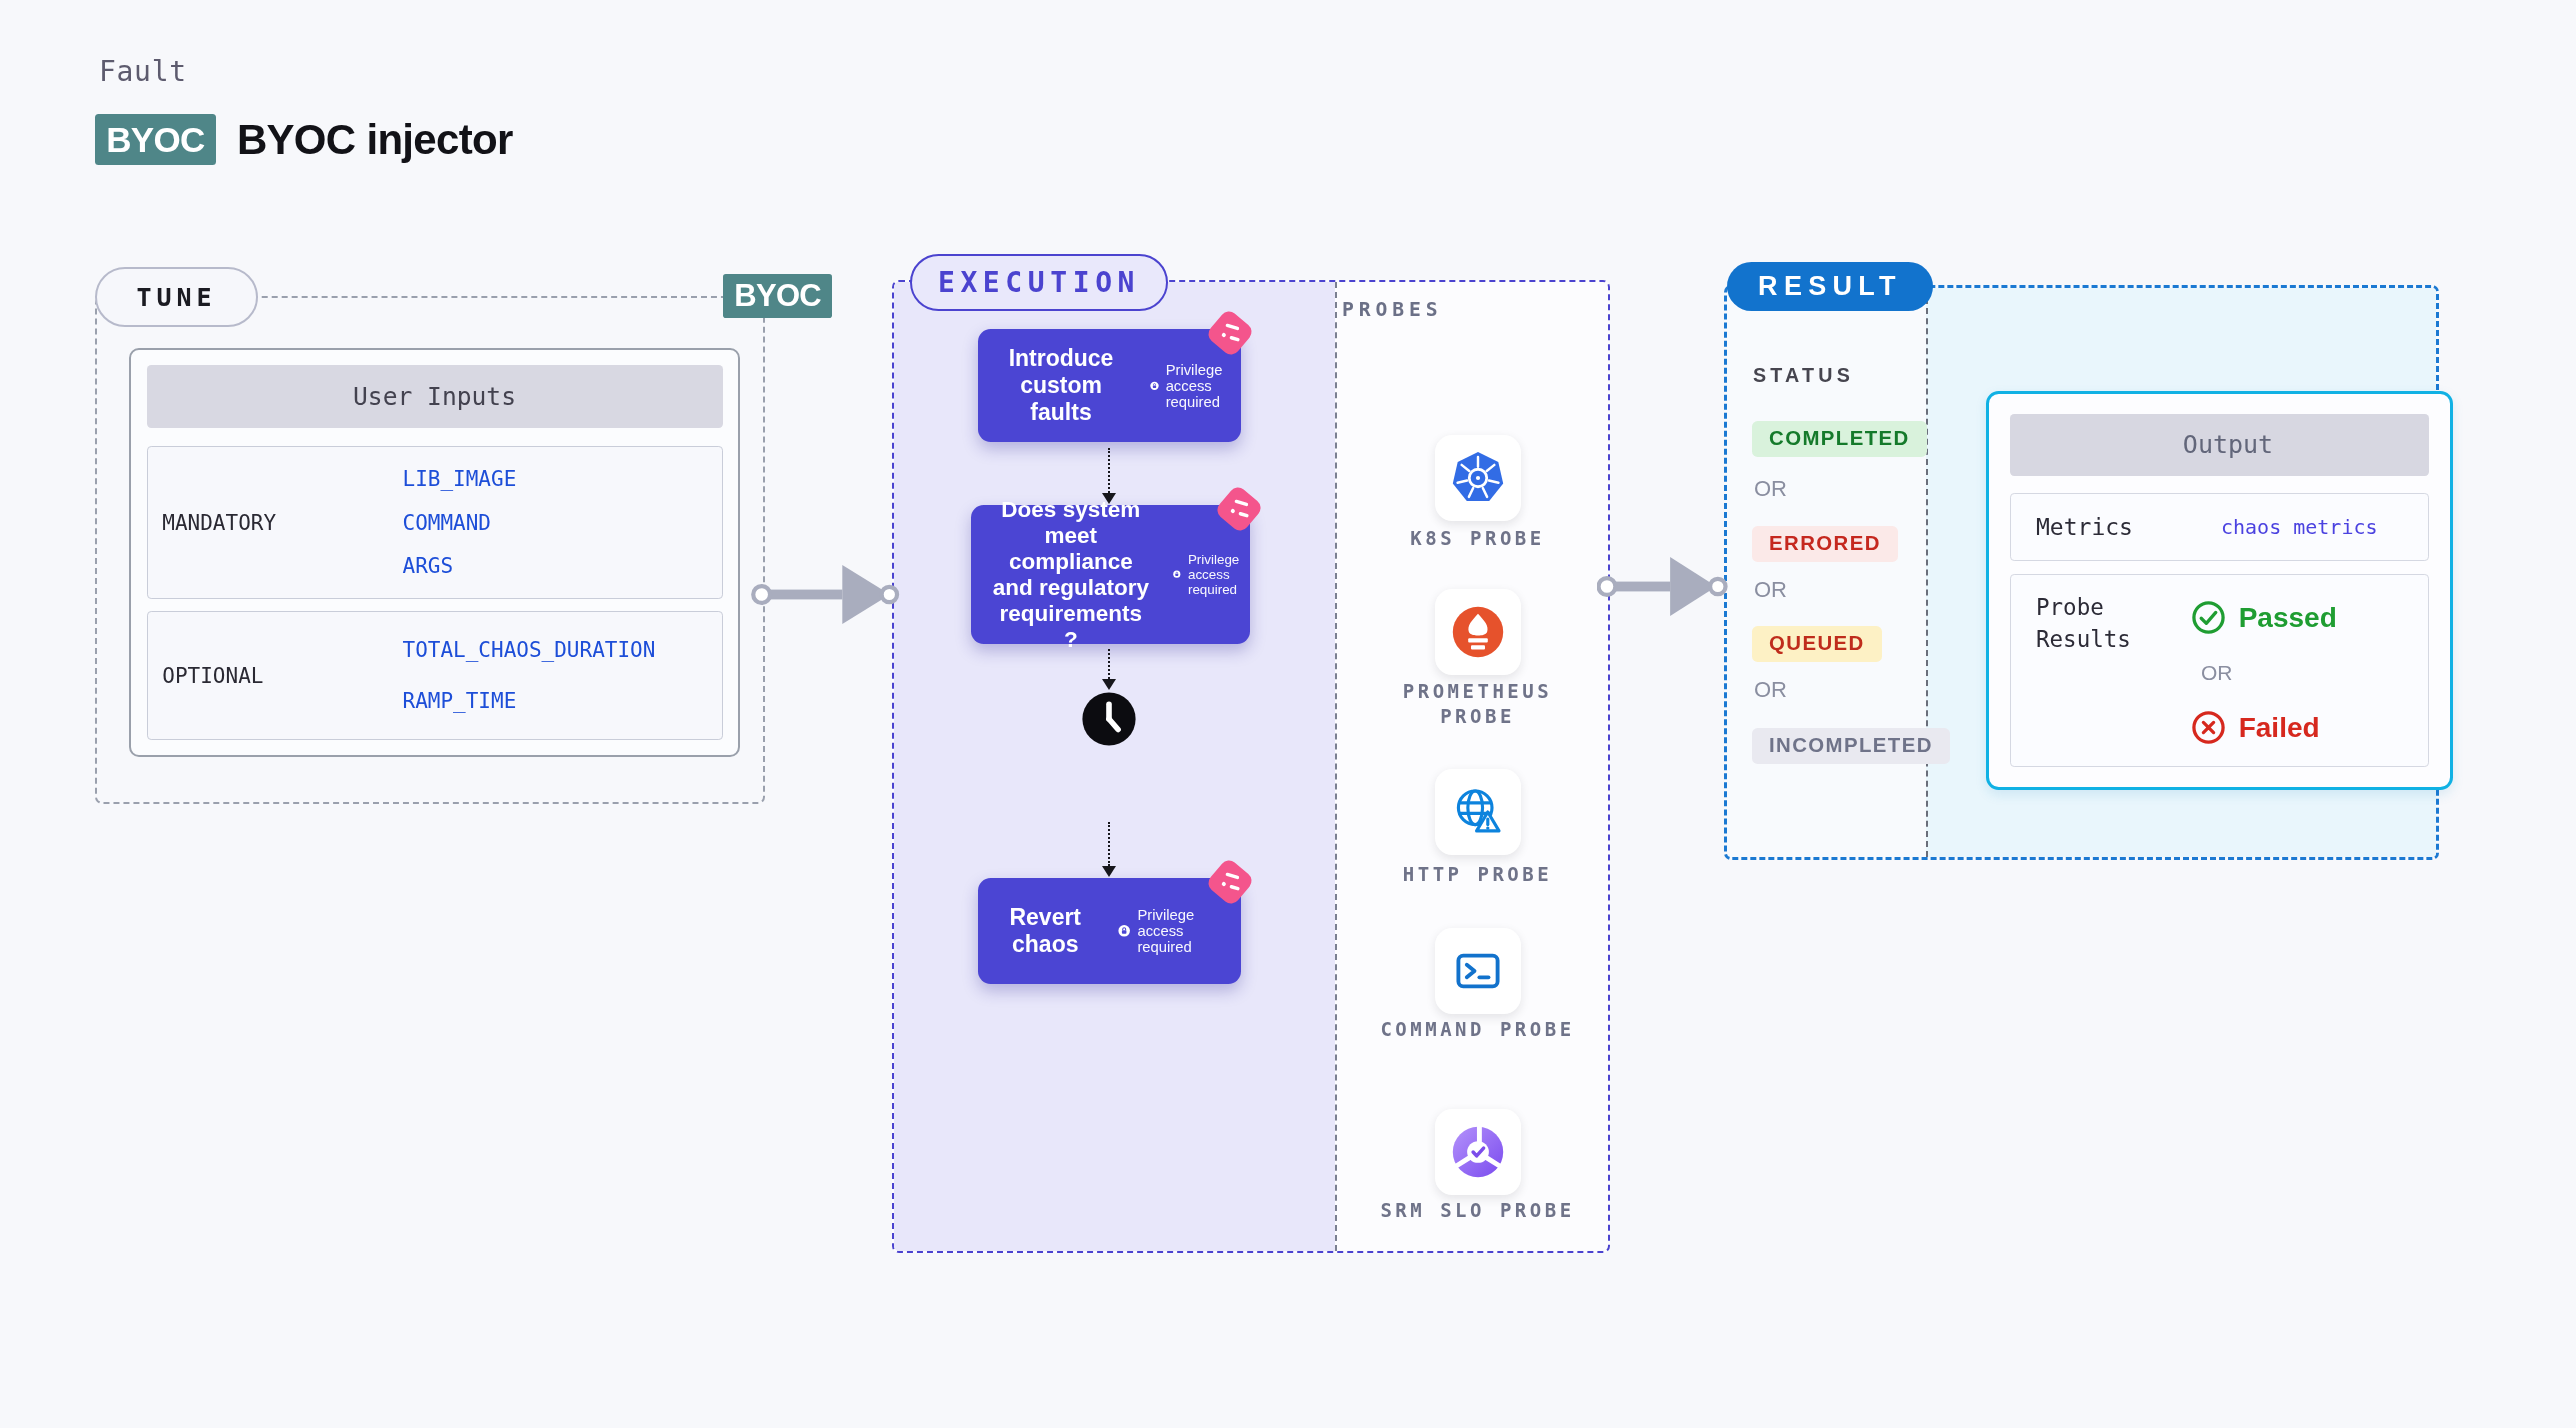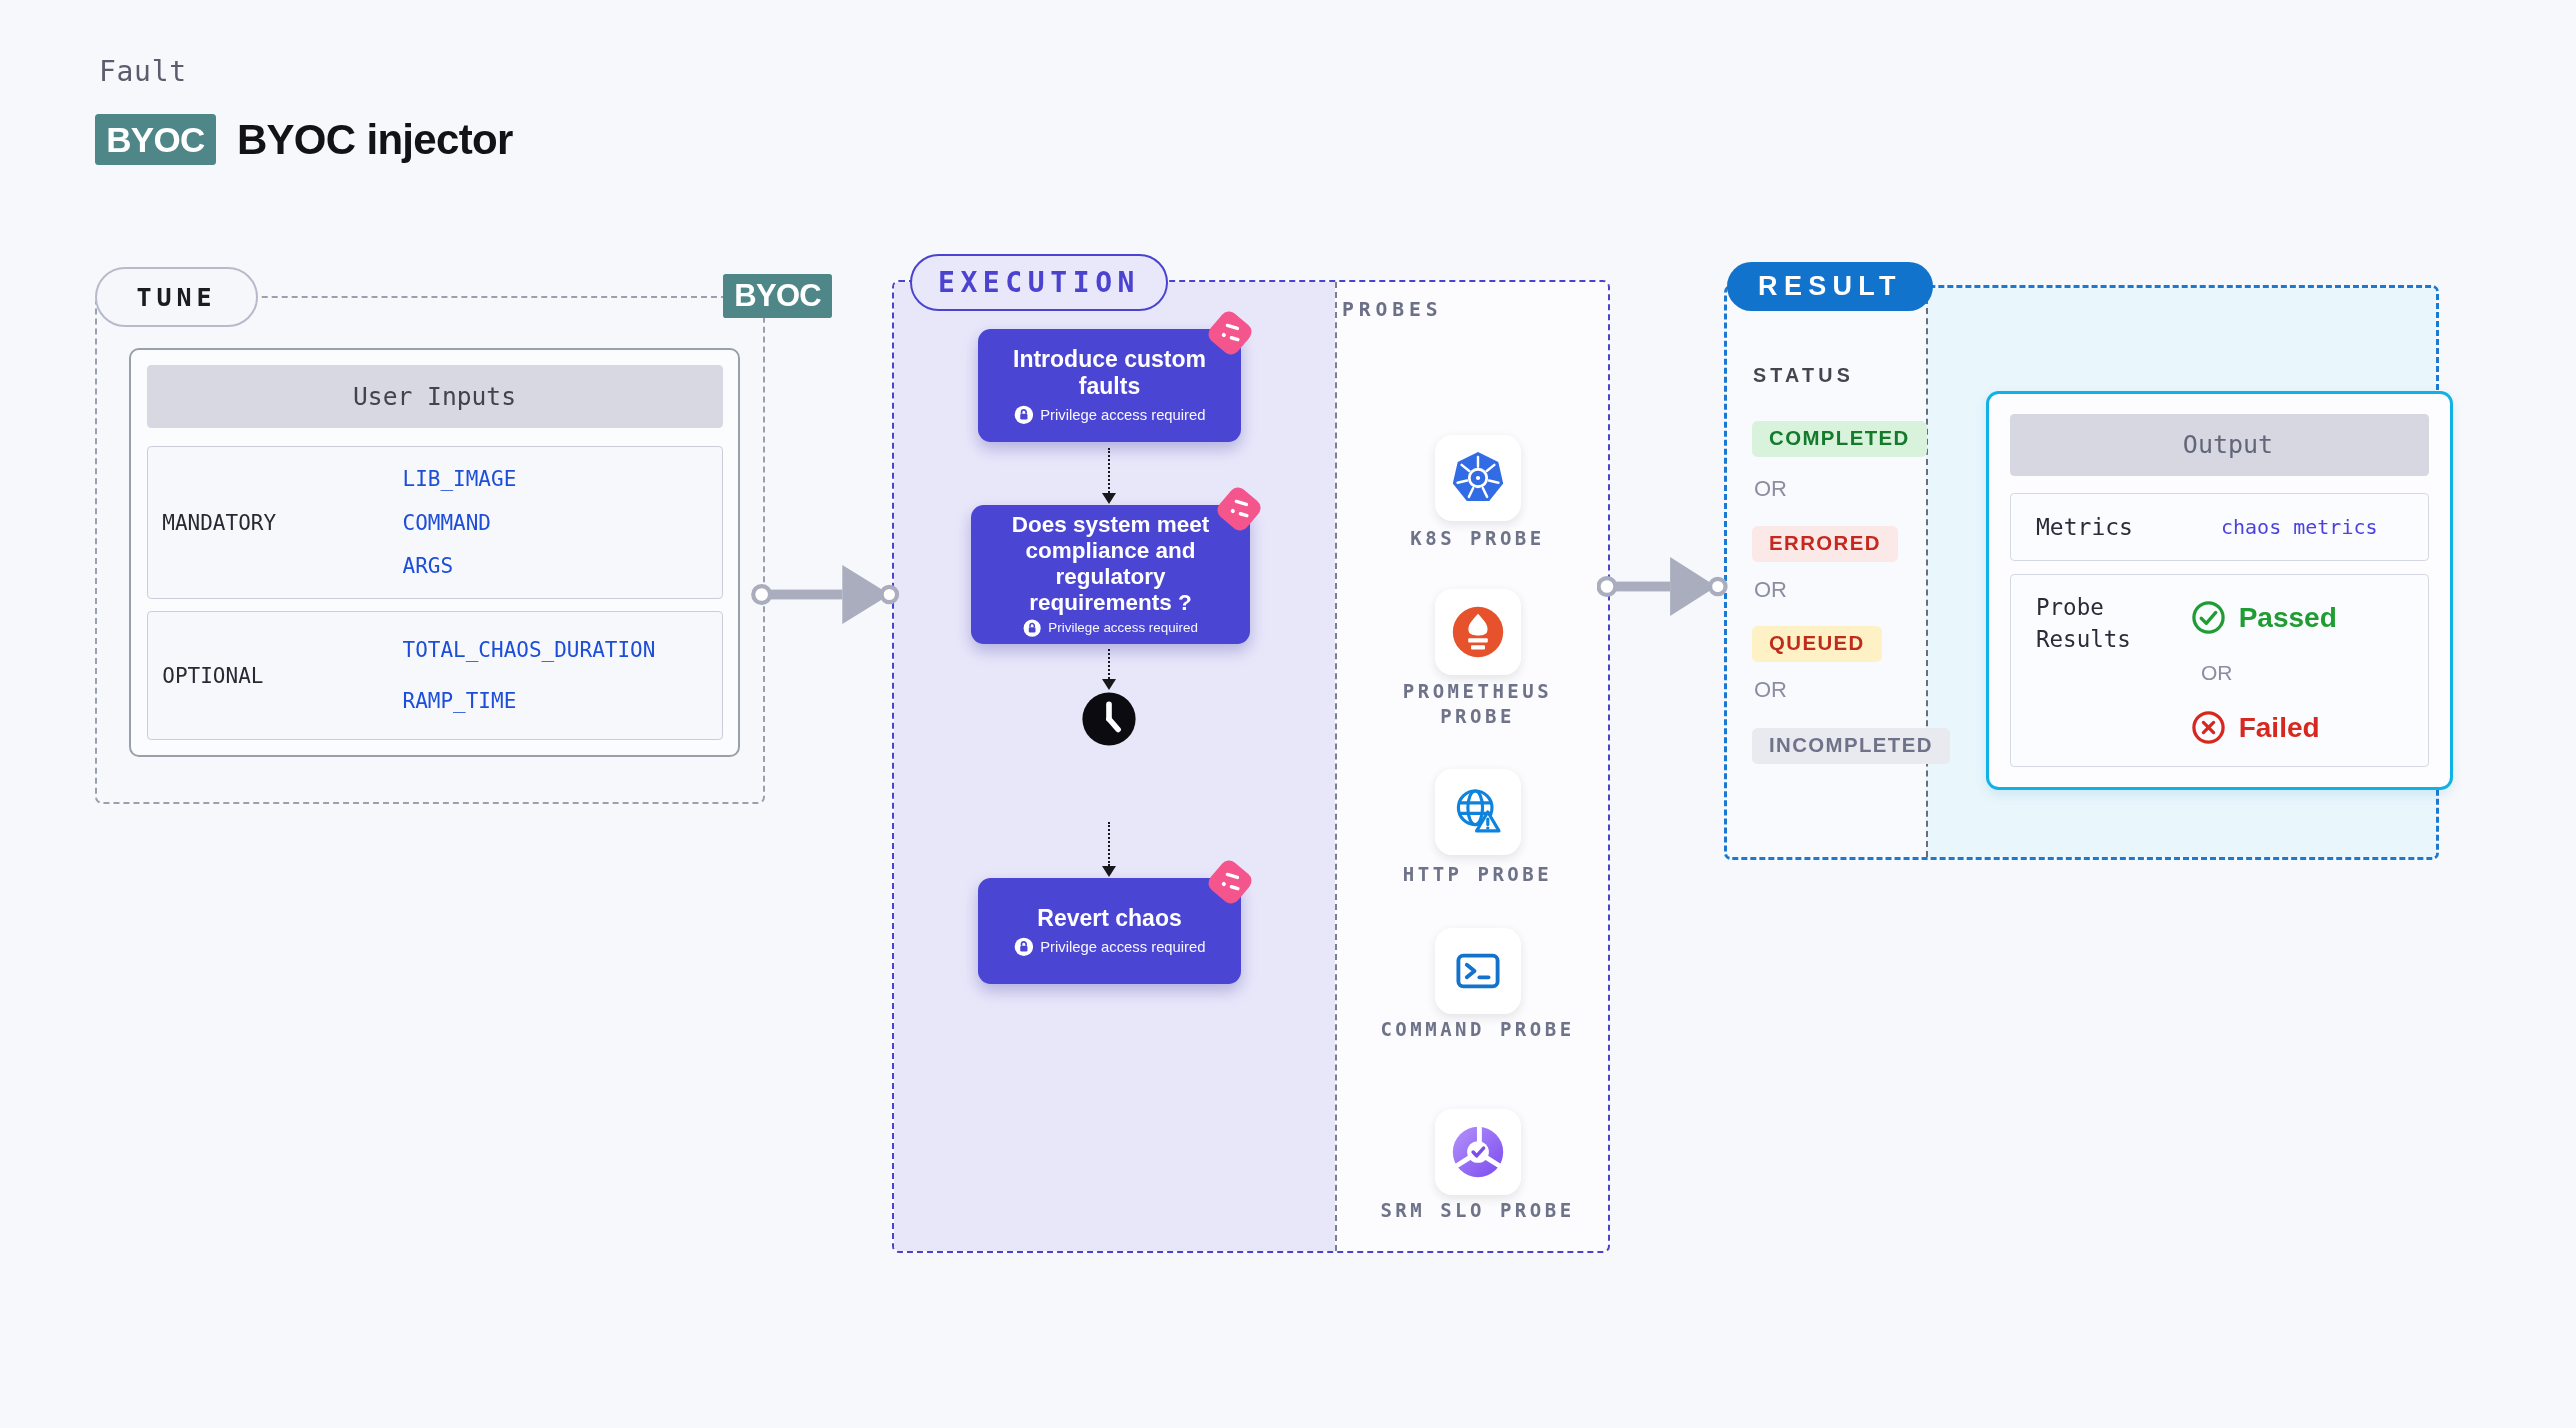--- a/index.html
+++ b/index.html
@@ -40,21 +40,21 @@
   .ui-link{font-size:21px;color:#1d4ed8;text-decoration:none;}
 
   
   .exec-box{left:892px;top:280px;width:714px;height:969px;border:2.8px dashed #4b43cf;
             border-radius:7px;background:#fcfcfe;overflow:hidden;z-index:1;}
   .exec-fill{position:absolute;left:0;top:0;width:441px;height:100%;background:#e8e7fa;}
   .exec-sep{position:absolute;left:441px;top:0;bottom:0;border-left:2.1px dashed #7b8090;}
   .probes-label{left:1342px;top:298px;font-size:19.7px;font-weight:700;color:#6b7087;letter-spacing:4.9px;z-index:3;}
 
   
-  .node{background:#4b45d3;border-radius:12.7px;z-index:2;display:flex;flex-direction:column;
+  .node{background:#4b45d3;border-radius:12.7px;z-index:2;display:flex;flex-direction:row;
         align-items:center;justify-content:center;gap:5.6px;box-shadow:0 7px 15.5px rgba(42,36,150,.28);}
   .node-title{color:#fff;font-size:23px;font-weight:700;text-align:center;line-height:27px;padding:0 21px;}
   .note-row{display:flex;align-items:center;gap:7px;}
   .note-text{color:rgba(255,255,255,.96);font-size:14.8px;}
   .chaos-icon{position:absolute;top:-18.3px;right:-11.3px;width:44px;height:44px;transform:rotate(40deg);z-index:-1;}
   .dotted-arrow{width:0;border-left:2.8px dotted #17171c;z-index:2;}
   .dotted-arrow .tri{position:absolute;bottom:-10.6px;left:-8.4px;width:0;height:0;
        border-left:7px solid transparent;border-right:7px solid transparent;border-top:11.3px solid #17171c;}
   .wait-label{left:990px;top:747px;width:239px;text-align:center;font-size:24px;font-weight:700;
               color:#0c0c10;line-height:32px;z-index:2;}

